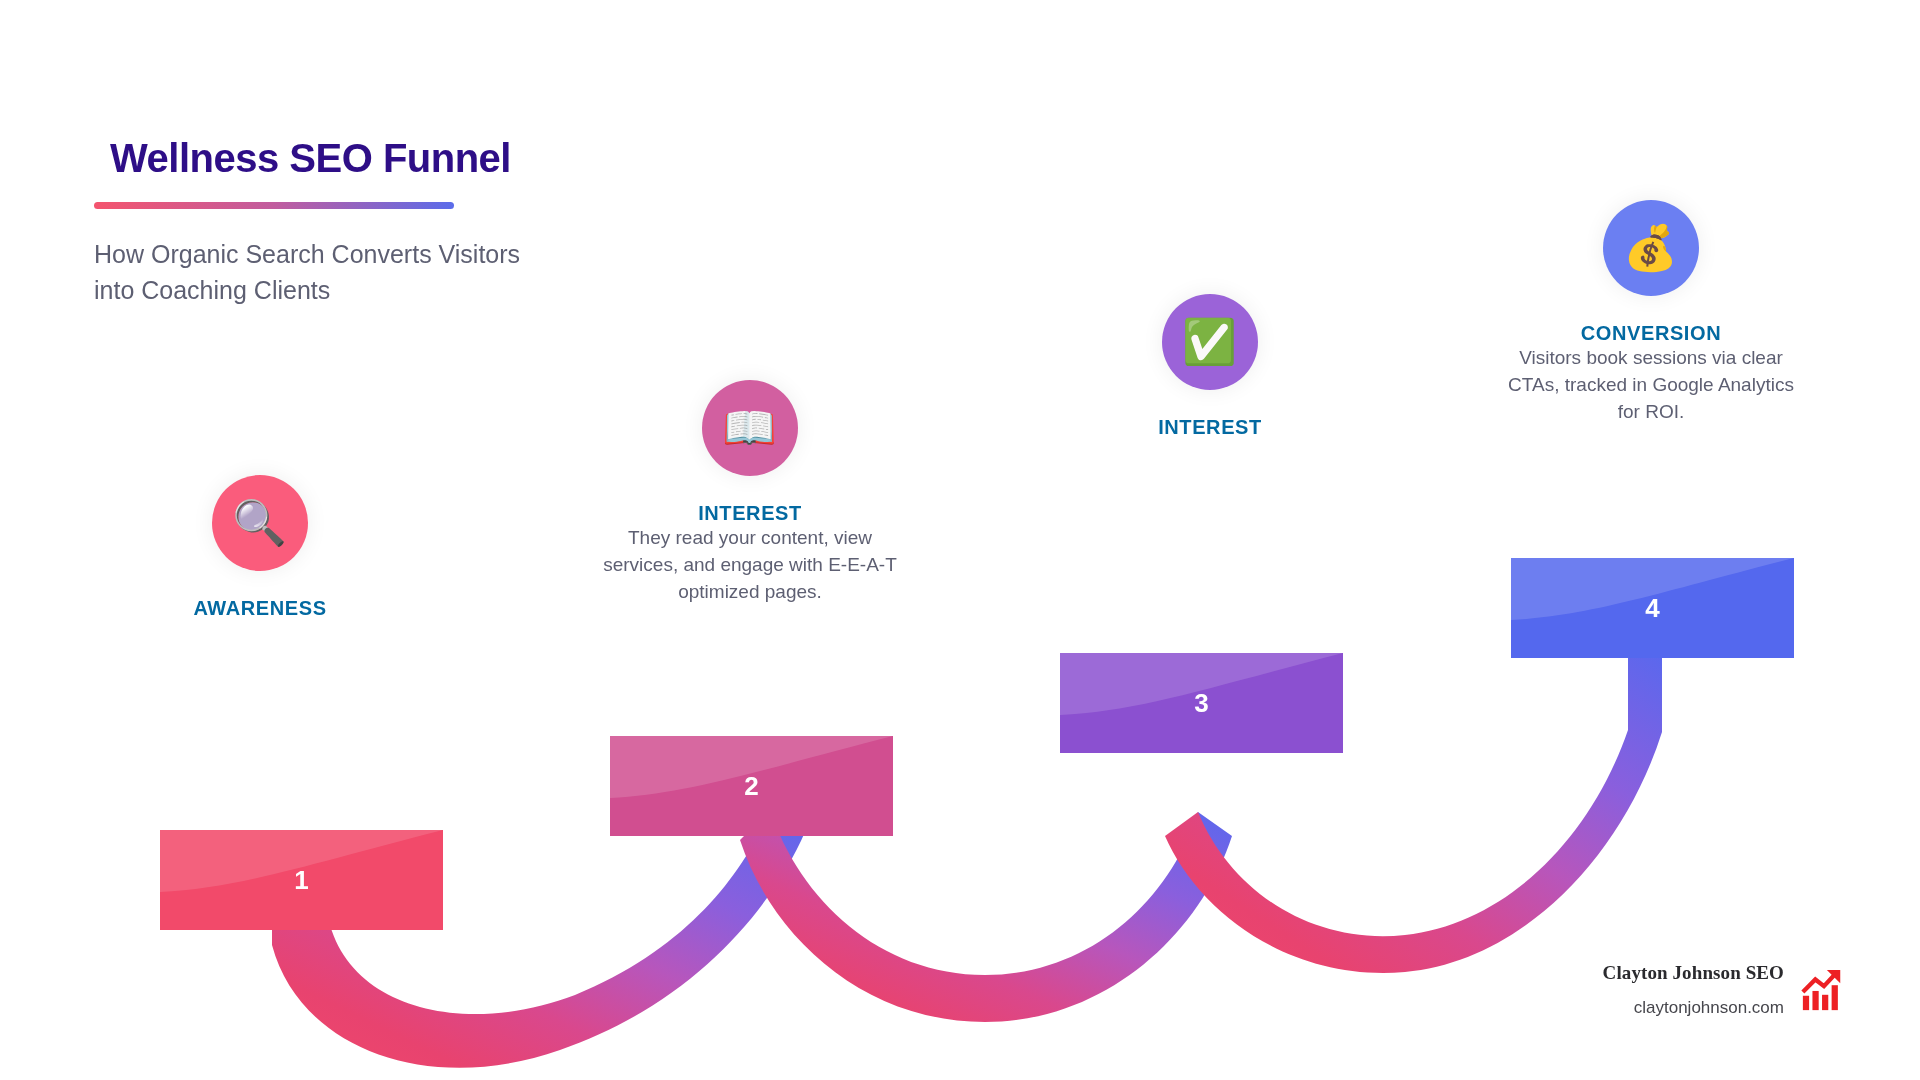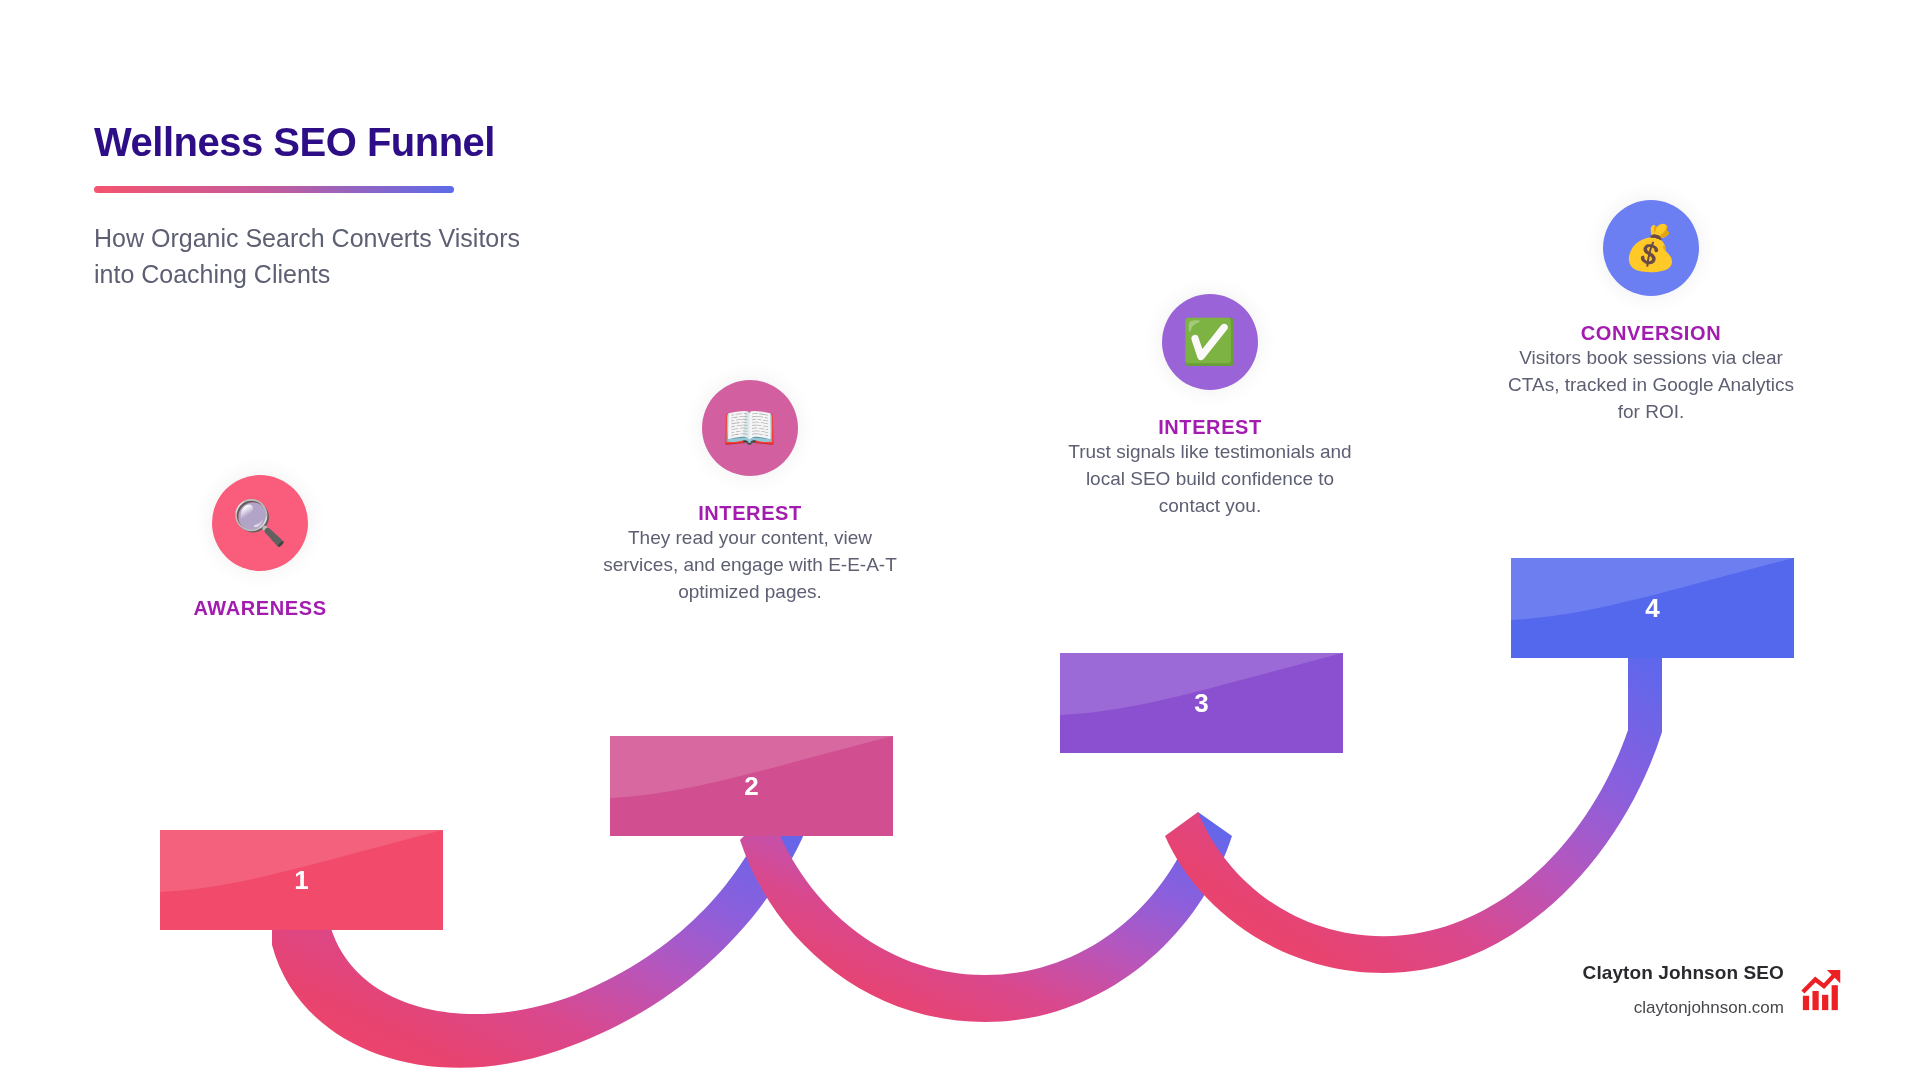--- a/index.html
+++ b/index.html
@@ -21,21 +21,21 @@
     position: absolute;
     left: 94px;
     top: 120px;
     width: 520px;
   }
   #page-title {
     font-size: 40px;
     font-weight: bold;
     color: #2E0E87;
     letter-spacing: -0.5px;
-    margin: 0;
+    margin: 16px;
     line-height: 1.1;
   }
   #title-underline {
     margin-top: 22px;
     width: 360px;
     height: 7px;
     border-radius: 4px;
     background: linear-gradient(90deg, #F4546E 0%, #C15C9E 50%, #5B6CEA 100%);
   }
   #page-subtitle {
@@ -70,21 +70,21 @@
     align-items: center;
     justify-content: center;
     font-size: 44px;
     line-height: 1;
     box-shadow: 0 0 22px rgba(0,0,0,0.07);
   }
   .stage-label {
     margin-top: 26px;
     font-size: 20px;
     font-weight: bold;
-    color: #a21caf;
+    color: #0369a1;
     letter-spacing: 0.6px;
     text-align: center;
   }
   .stage-desc {
     font-size: 19px;
     line-height: 1.42;
     color: #5D5F72;
     padding: 0 6px;
   }
 
@@ -118,20 +118,21 @@
     display: flex;
     align-items: center;
     gap: 16px;
   }
   #brand-text { text-align: right; }
   #brand-name {
     font-size: 19px;
     font-weight: bold;
     color: #2a2a2e;
     letter-spacing: 0.1px;
+    font-family: Liberation Serif, serif;
   }
   #brand-url {
     margin-top: 14px;
     font-size: 17px;
     color: #46464c;
   }
   #brand-logo { width: 46px; height: 46px; }
 </style>
 </head>
 <body>
@@ -232,21 +233,20 @@
     <path d="M0 62 C 80 58, 150 34, 283 0 L283 0 L0 0 Z" fill="#ffffff" opacity="0.15"></path>
   </svg>
   <span class="bar-number">2</span>
 </div>
 
 <div class="stage" id="stage-3" style="left:1055px; top:294px;">
   <div class="stage-icon-circle" style="background:#9B63D8;">
     <span>✅</span>
   </div>
   <div class="stage-label">INTEREST</div>
-  <div class="stage-desc">Trust signals like testimonials and local SEO build confidence to contact you.</div>
 </div>
 <div class="stage-bar" id="bar-3" style="left:1060px; top:653px; width:283px; height:100px; background:#8B50D0;">
   <svg class="bar-wave" viewBox="0 0 283 100" preserveAspectRatio="none">
     <path d="M0 62 C 80 58, 150 34, 283 0 L283 0 L0 0 Z" fill="#ffffff" opacity="0.15"></path>
   </svg>
   <span class="bar-number">3</span>
 </div>
 
 <div class="stage" id="stage-4" style="left:1496px; top:200px;">
   <div class="stage-icon-circle" style="background:#6B7FF2;">

